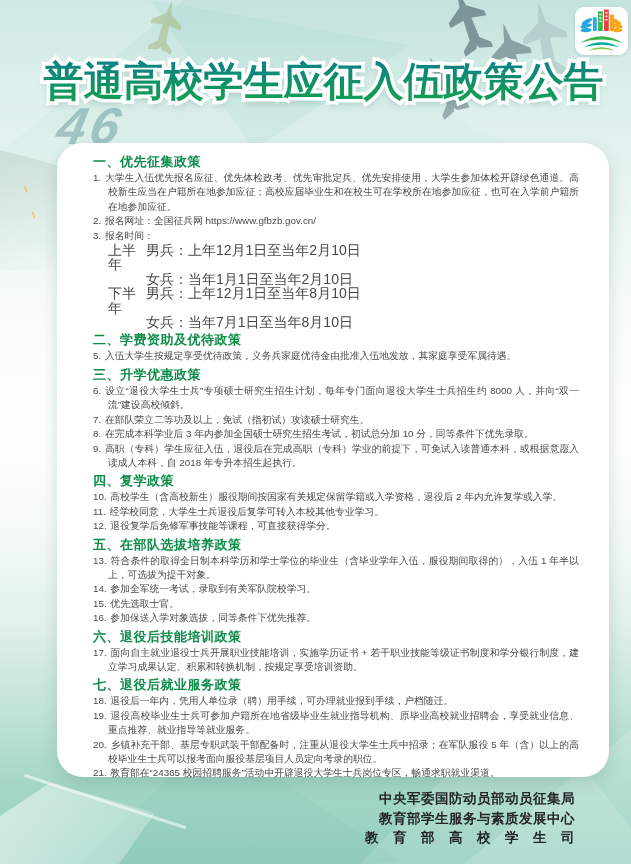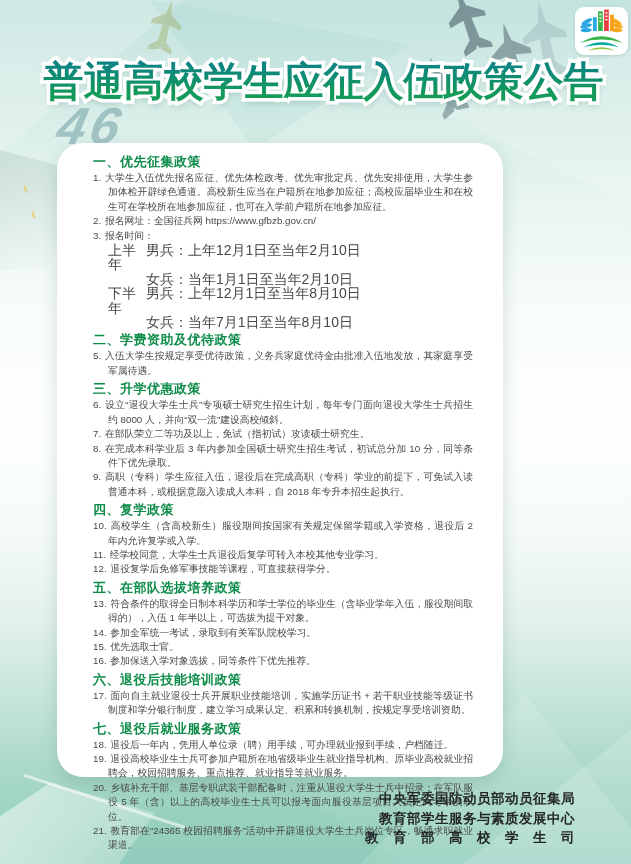--- a/index.html
+++ b/index.html
@@ -44,21 +44,21 @@
     color:#10935f;
     background:linear-gradient(180deg,#0b7f8d 0%,#0e8a77 35%,#12975c 65%,#17a155 100%);
     -webkit-background-clip:text;background-clip:text;
     -webkit-text-fill-color:transparent;
   }
   
   .logo{position:absolute;top:7px;right:3px;width:53px;height:48px;background:#fff;border-radius:9px;z-index:6;box-shadow:0 1px 3px rgba(80,130,120,.25);}
   .logo svg{width:100%;height:100%;}
   
   .card{
-    position:absolute;left:57px;top:143px;width:446px;height:634px;
+    position:absolute;left:57px;top:143px;width:552px;height:634px;
     background:#ffffff;border-radius:26px;z-index:4;
     box-shadow:0 6px 16px rgba(90,140,130,.28);
     padding:7px 30px 0 36px;box-sizing:border-box;
   }
   .card h2{
     font-size:13px;line-height:16px;margin:3px 0 1px;
     color:#0e8c49;font-weight:bold;letter-spacing:.5px;
   }
   .card section:first-child h2{margin-top:4px;}
   .item{
@@ -194,21 +194,21 @@
         <div class="item"><span class="num">15.</span> <span class="txt">优先选取士官。</span></div>
         <div class="item"><span class="num">16.</span> <span class="txt">参加保送入学对象选拔，同等条件下优先推荐。</span></div>
       </section>
       <section>
         <h2>六、退役后技能培训政策</h2>
         <div class="item"><span class="num">17.</span> <span class="txt">面向自主就业退役士兵开展职业技能培训，实施学历证书 + 若干职业技能等级证书制度和学分银行制度，建立学习成果认定、积累和转换机制，按规定享受培训资助。</span></div>
       </section>
       <section>
         <h2>七、退役后就业服务政策</h2>
         <div class="item"><span class="num">18.</span> <span class="txt">退役后一年内，凭用人单位录（聘）用手续，可办理就业报到手续，户档随迁。</span></div>
-        <div class="item"><span class="num">19.</span> <span class="txt">退役高校毕业生士兵可参加户籍所在地省级毕业生就业指导机构、原毕业高校就业招聘会，校园招聘服务、重点推荐、就业指导等就业服务。</span></div>
+        <div class="item"><span class="num">19.</span> <span class="txt">退役高校毕业生士兵可参加户籍所在地省级毕业生就业指导机构、原毕业高校就业招聘会，享受就业信息、重点推荐、就业指导等就业服务。</span></div>
         <div class="item"><span class="num">20.</span> <span class="txt">乡镇补充干部、基层专职武装干部配备时，注重从退役大学生士兵中招录；在军队服役 5 年（含）以上的高校毕业生士兵可以报考面向服役基层项目人员定向考录的职位。</span></div>
         <div class="item"><span class="num">21.</span> <span class="txt">教育部在“24365 校园招聘服务”活动中开辟退役大学生士兵岗位专区，畅通求职就业渠道。</span></div>
       </section>
     </div>
 </div>
 
 <div class="footer">
   <div>中央军委国防动员部动员征集局</div>
   <div>教育部学生服务与素质发展中心</div>
   <div>教　育　部　高　校　学　生　司</div>

